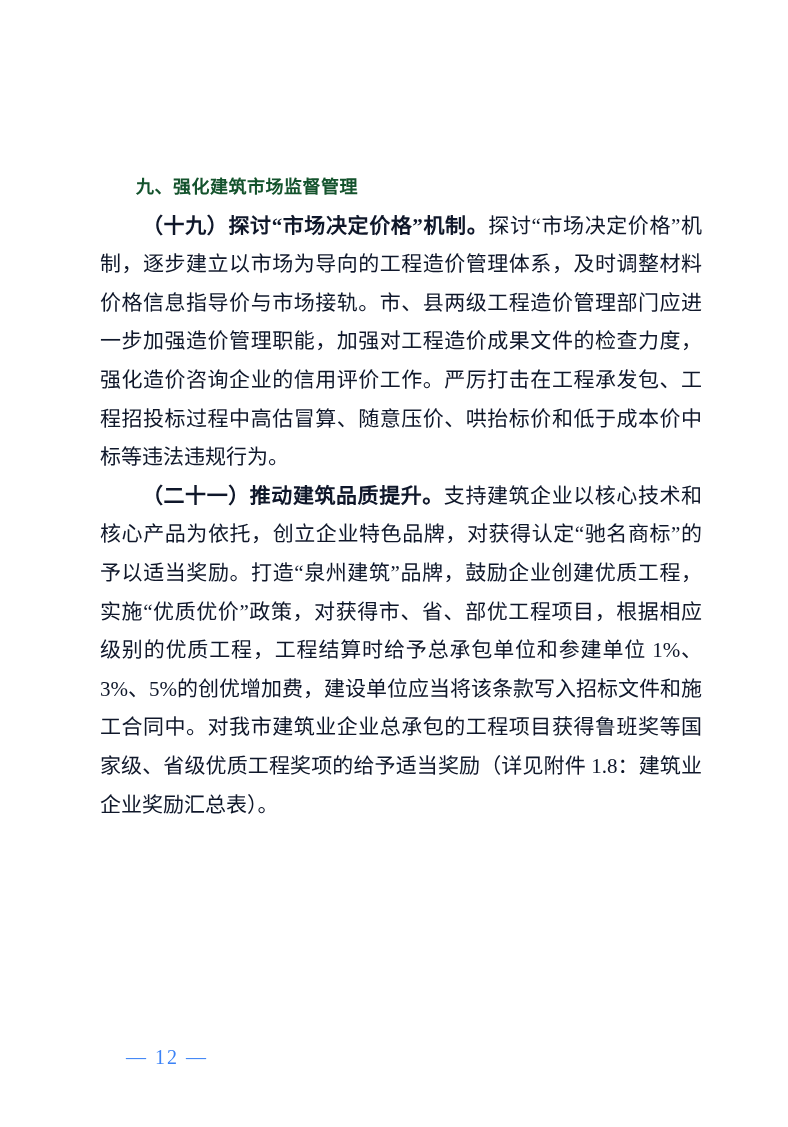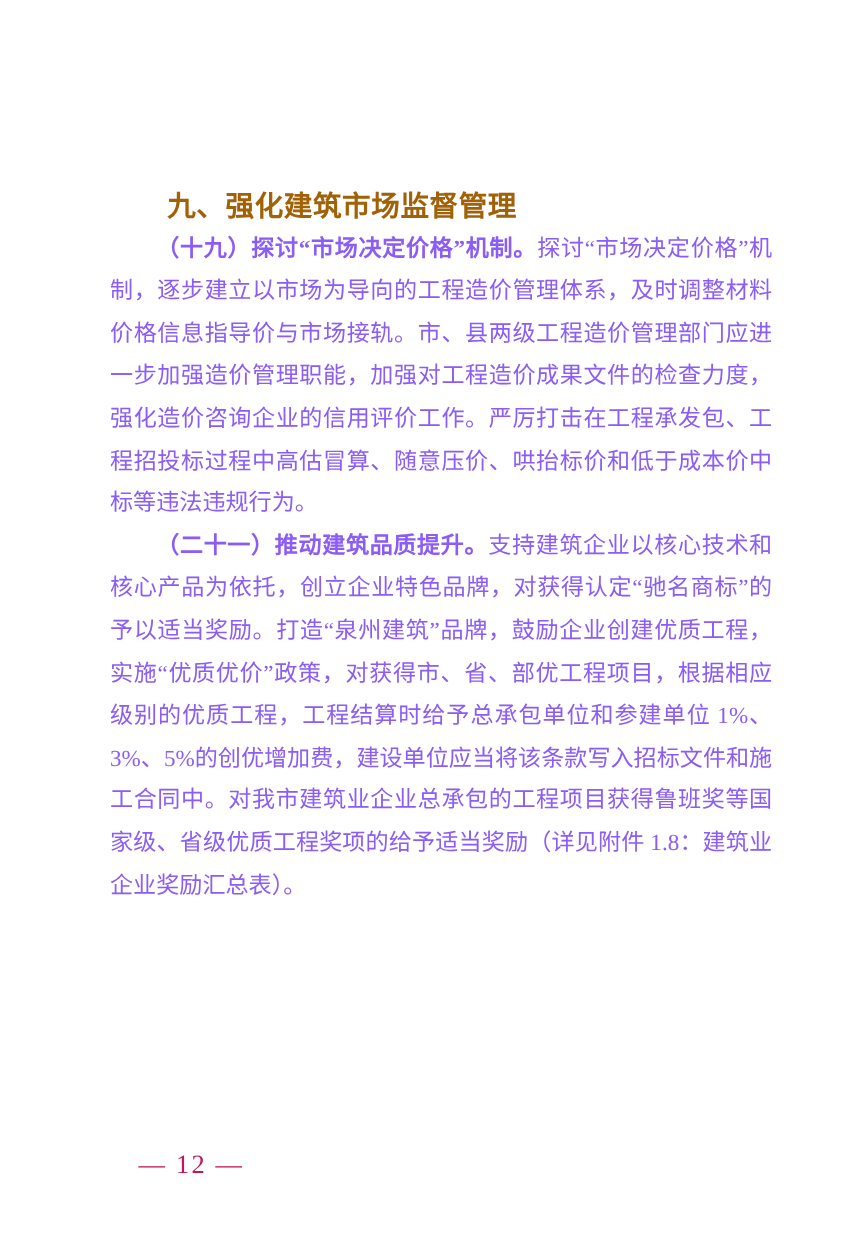--- a/index.html
+++ b/index.html
@@ -19,48 +19,48 @@
     .content {
       position: absolute;
       left: 100px;
       top: 168px;
       width: 602px;
     }
     .heading {
       margin: 0;
       font-family: "Liberation Sans", sans-serif;
       font-weight: 700;
-      font-size: 26px;
+      font-size: 18px;
       line-height: 38.6px;
       text-indent: 2em;
       letter-spacing: 0.5px;
-      color: #a16207;
+      color: #14532d;
     }
     .para {
       margin: 0;
       font-family: "Liberation Serif", serif;
       font-size: 21px;
       line-height: 38.6px;
       text-align: justify;
       text-justify: inter-ideograph;
       text-indent: 2em;
-      color: #8b5cf6;
+      color: #0f172a;
       word-break: break-all;
     }
     .para .lead {
       font-weight: 700;
       font-family: "Liberation Serif", serif;
     }
     .footer {
       position: absolute;
       left: 126px;
       top: 1046px;
       font-family: "Liberation Serif", serif;
-      font-size: 24px;
-      color: #be185d;
+      font-size: 20px;
+      color: #3b82f6;
       letter-spacing: 2px;
     }
   </style>
 </head>
 <body>
 
 <div class="page">
   <div class="content">
 
     <h1 class="heading">九、强化建筑市场监督管理</h1>

